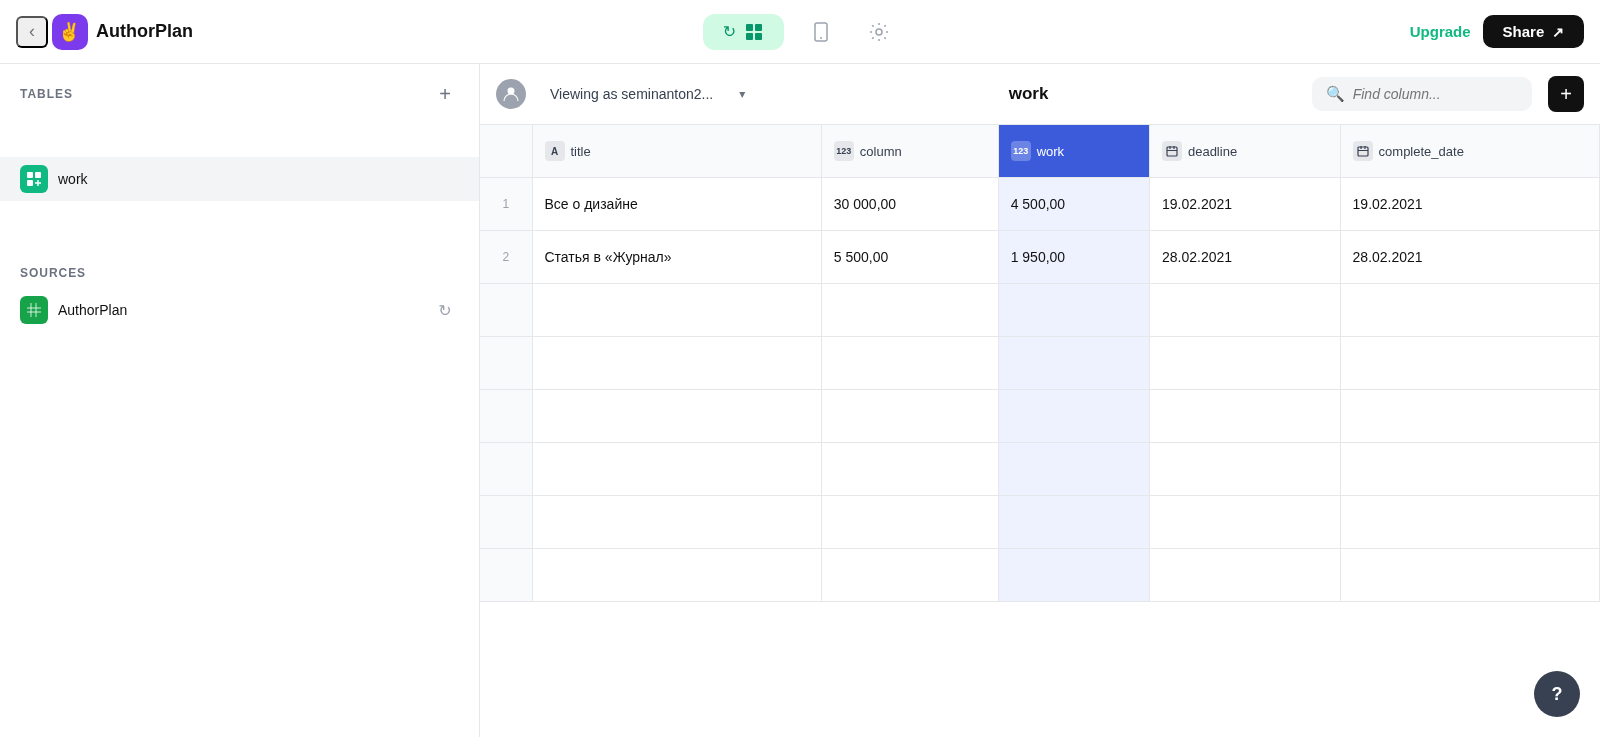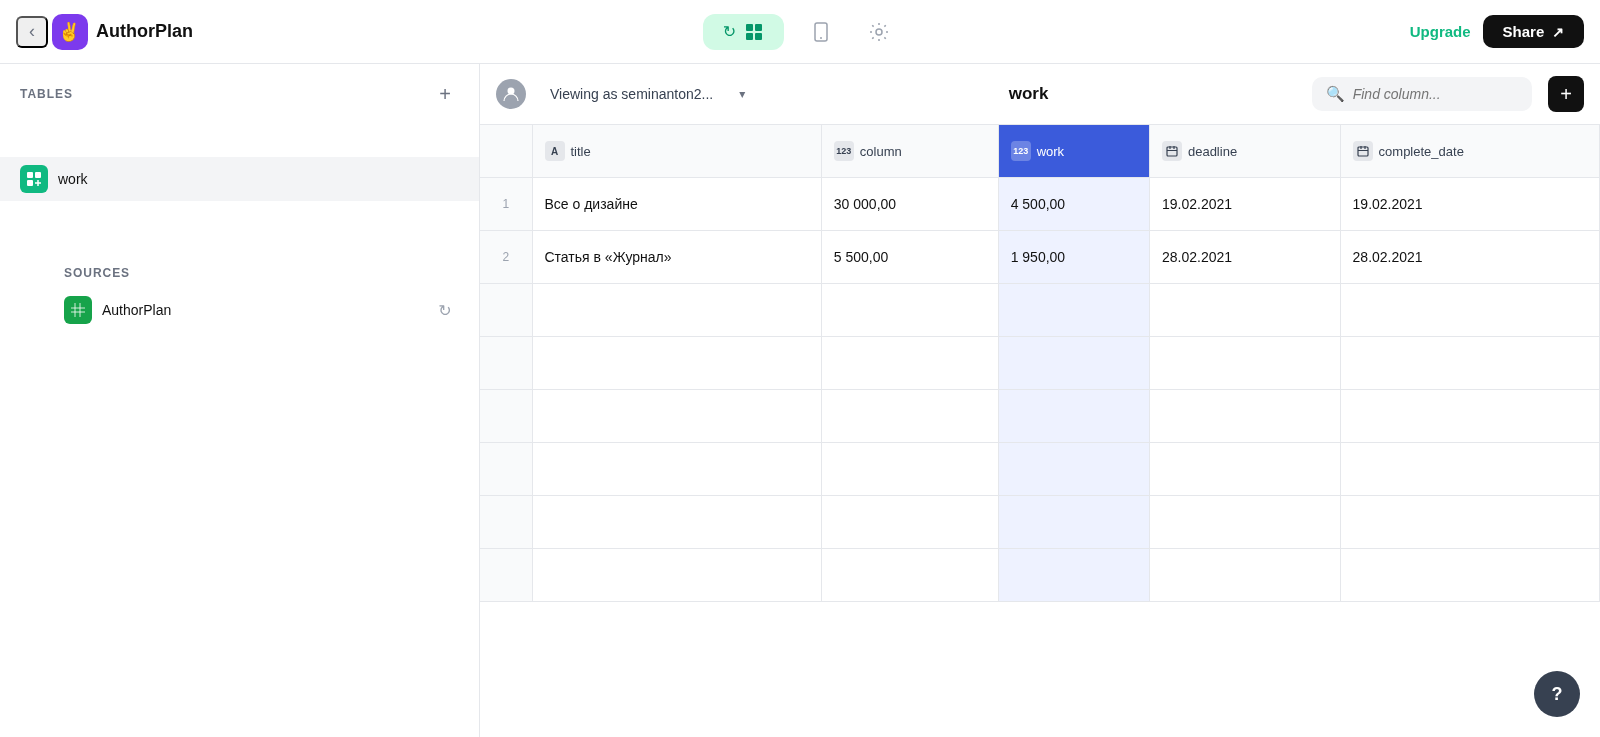--- a/index.html
+++ b/index.html
@@ -30,21 +30,21 @@
     
     .sidebar { width: 480px; min-width: 240px; max-width: 480px; border-right: 1px solid #e5e7eb; display: flex; flex-direction: column; background: #fff; padding: 16px 0; flex-shrink: 0; gap: 41px; }
     .sidebar-section-header { display: flex; align-items: center; justify-content: space-between; padding: 0 20px 8px 20px; }
     .sidebar-section-title { font-size: 12px; font-weight: 700; color: #6b7280; letter-spacing: 0.08em; text-transform: uppercase; }
     .sidebar-add-btn { width: 28px; height: 28px; display: flex; align-items: center; justify-content: center; border-radius: 6px; cursor: pointer; color: #6b7280; font-size: 20px; background: none; border: none; }
     .sidebar-item { display: flex; align-items: center; gap: 10px; padding: 8px 20px; cursor: pointer; border-radius: 0; }
     .sidebar-item.active { background: #f3f4f6; }
     .sidebar-item-icon { width: 28px; height: 28px; background: #10b981; border-radius: 6px; display: flex; align-items: center; justify-content: center; flex-shrink: 0; }
     .sidebar-item-icon svg { width: 16px; height: 16px; fill: #fff; }
     .sidebar-item-label { font-size: 14px; color: #111; font-weight: 400; }
-    .sidebar-sources { margin-top: 24px; padding-left: 44px; }
+    .sidebar-sources { margin-top: 24px; }
     .sidebar-source-item { display: flex; align-items: center; justify-content: space-between; padding: 8px 20px; }
     .sidebar-source-left { display: flex; align-items: center; gap: 10px; }
     .source-sheet-icon { width: 28px; height: 28px; background: #16a34a; border-radius: 6px; display: flex; align-items: center; justify-content: center; font-size: 14px; color: #fff; }
     .sidebar-source-label { font-size: 14px; color: #111; }
     .source-refresh-btn { width: 28px; height: 28px; display: flex; align-items: center; justify-content: center; cursor: pointer; color: #9ca3af; background: none; border: none; font-size: 16px; }
 
     
     .content { flex: 1; display: flex; flex-direction: column; overflow: hidden; }
     .content-header { display: flex; align-items: center; padding: 12px 16px; border-bottom: 1px solid #e5e7eb; gap: 16px; flex-shrink: 0; }
     .viewer-info { display: flex; align-items: center; gap: 24px; cursor: pointer; }

